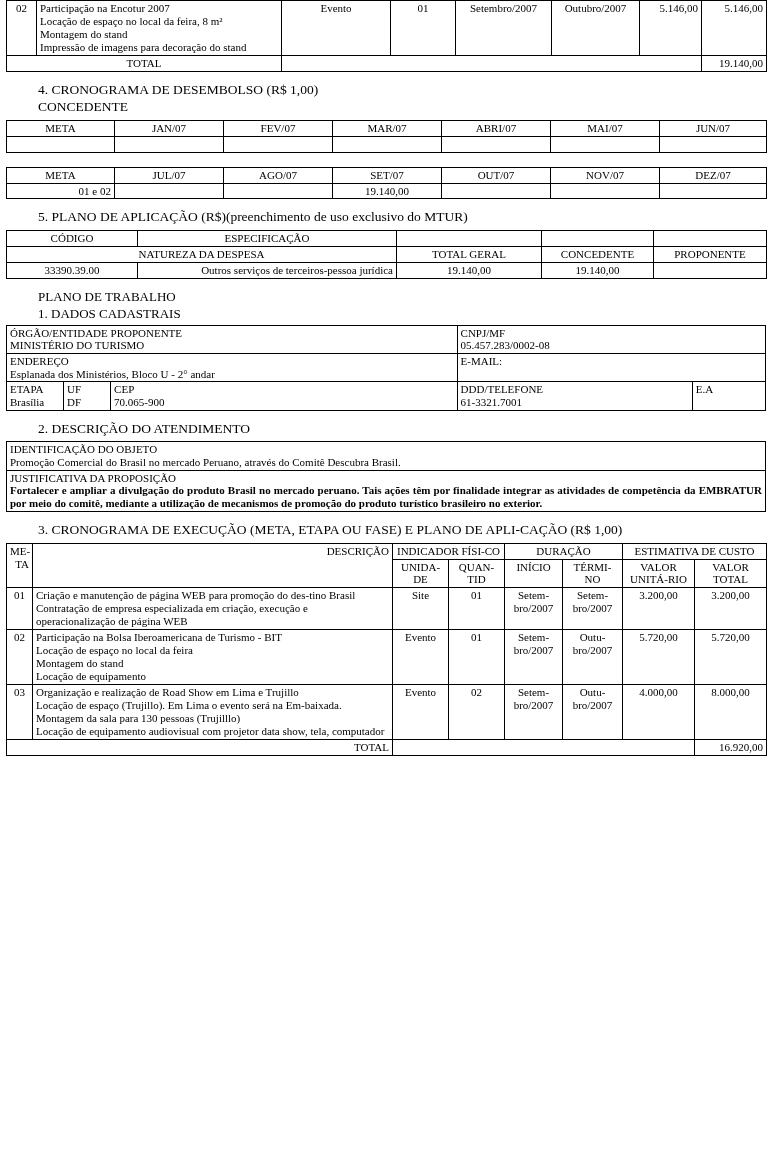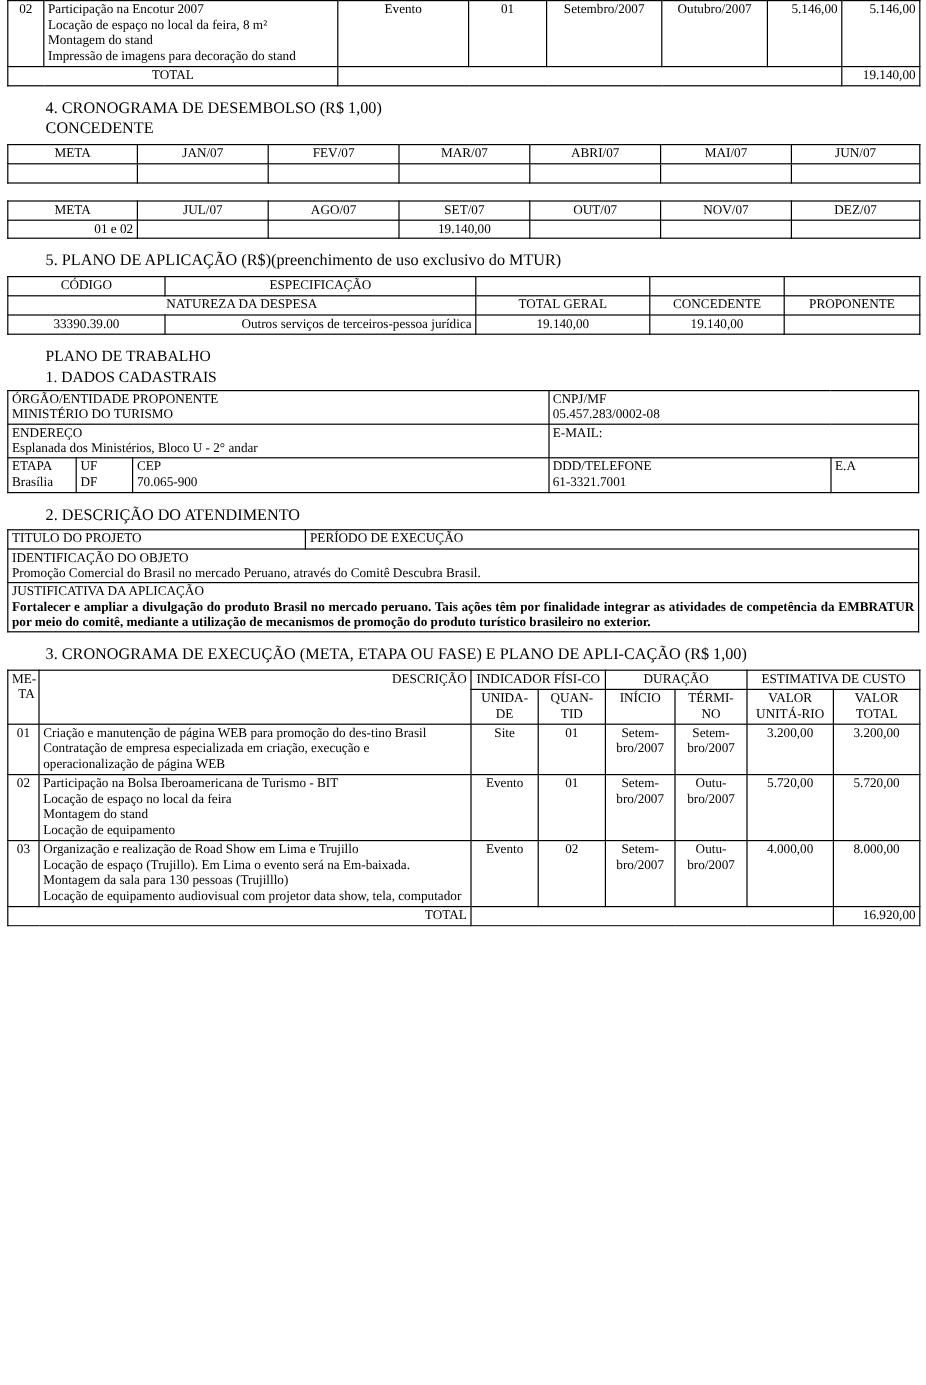--- a/index.html
+++ b/index.html
@@ -250,33 +250,29 @@
     <span>2. DESCRIÇÃO DO ATENDIMENTO</span>
   </div>
 
   <table class="tbl tight">
     <colgroup>
       <col style="width:248px">
         <col style="width:255px">
         <col style="width:255px">
     </colgroup>
     <tbody>
-        <tr>
-      <td>TITULO DO PROJETO</td>
-      <td colspan="2">PERÍODO DE EXECUÇÃO</td>
-    </tr>
     <tr>
       <td colspan="3">
         <div>IDENTIFICAÇÃO DO OBJETO</div>
         <div>Promoção Comercial do Brasil no mercado Peruano, através do Comitê Descubra Brasil.</div>
       </td>
     </tr>
     <tr>
       <td colspan="3">
-        <div>JUSTIFICATIVA DA APLICAÇÃO</div>
+        <div>JUSTIFICATIVA DA PROPOSIÇÃO</div>
         <div class="just">Fortalecer e ampliar a divulgação do produto Brasil no mercado peruano. Tais ações têm por finalidade integrar as atividades de competência da EMBRATUR por meio do comitê, mediante a utilização de mecanismos de promoção do produto turístico brasileiro no exterior.</div>
       </td>
     </tr>
   </tbody>
     </table>
 
   <div class="sec-title">
     <span>3. CRONOGRAMA DE EXECUÇÃO (META, ETAPA OU FASE) E PLANO DE APLI-CAÇÃO (R$ 1,00)</span>
   </div>
 

